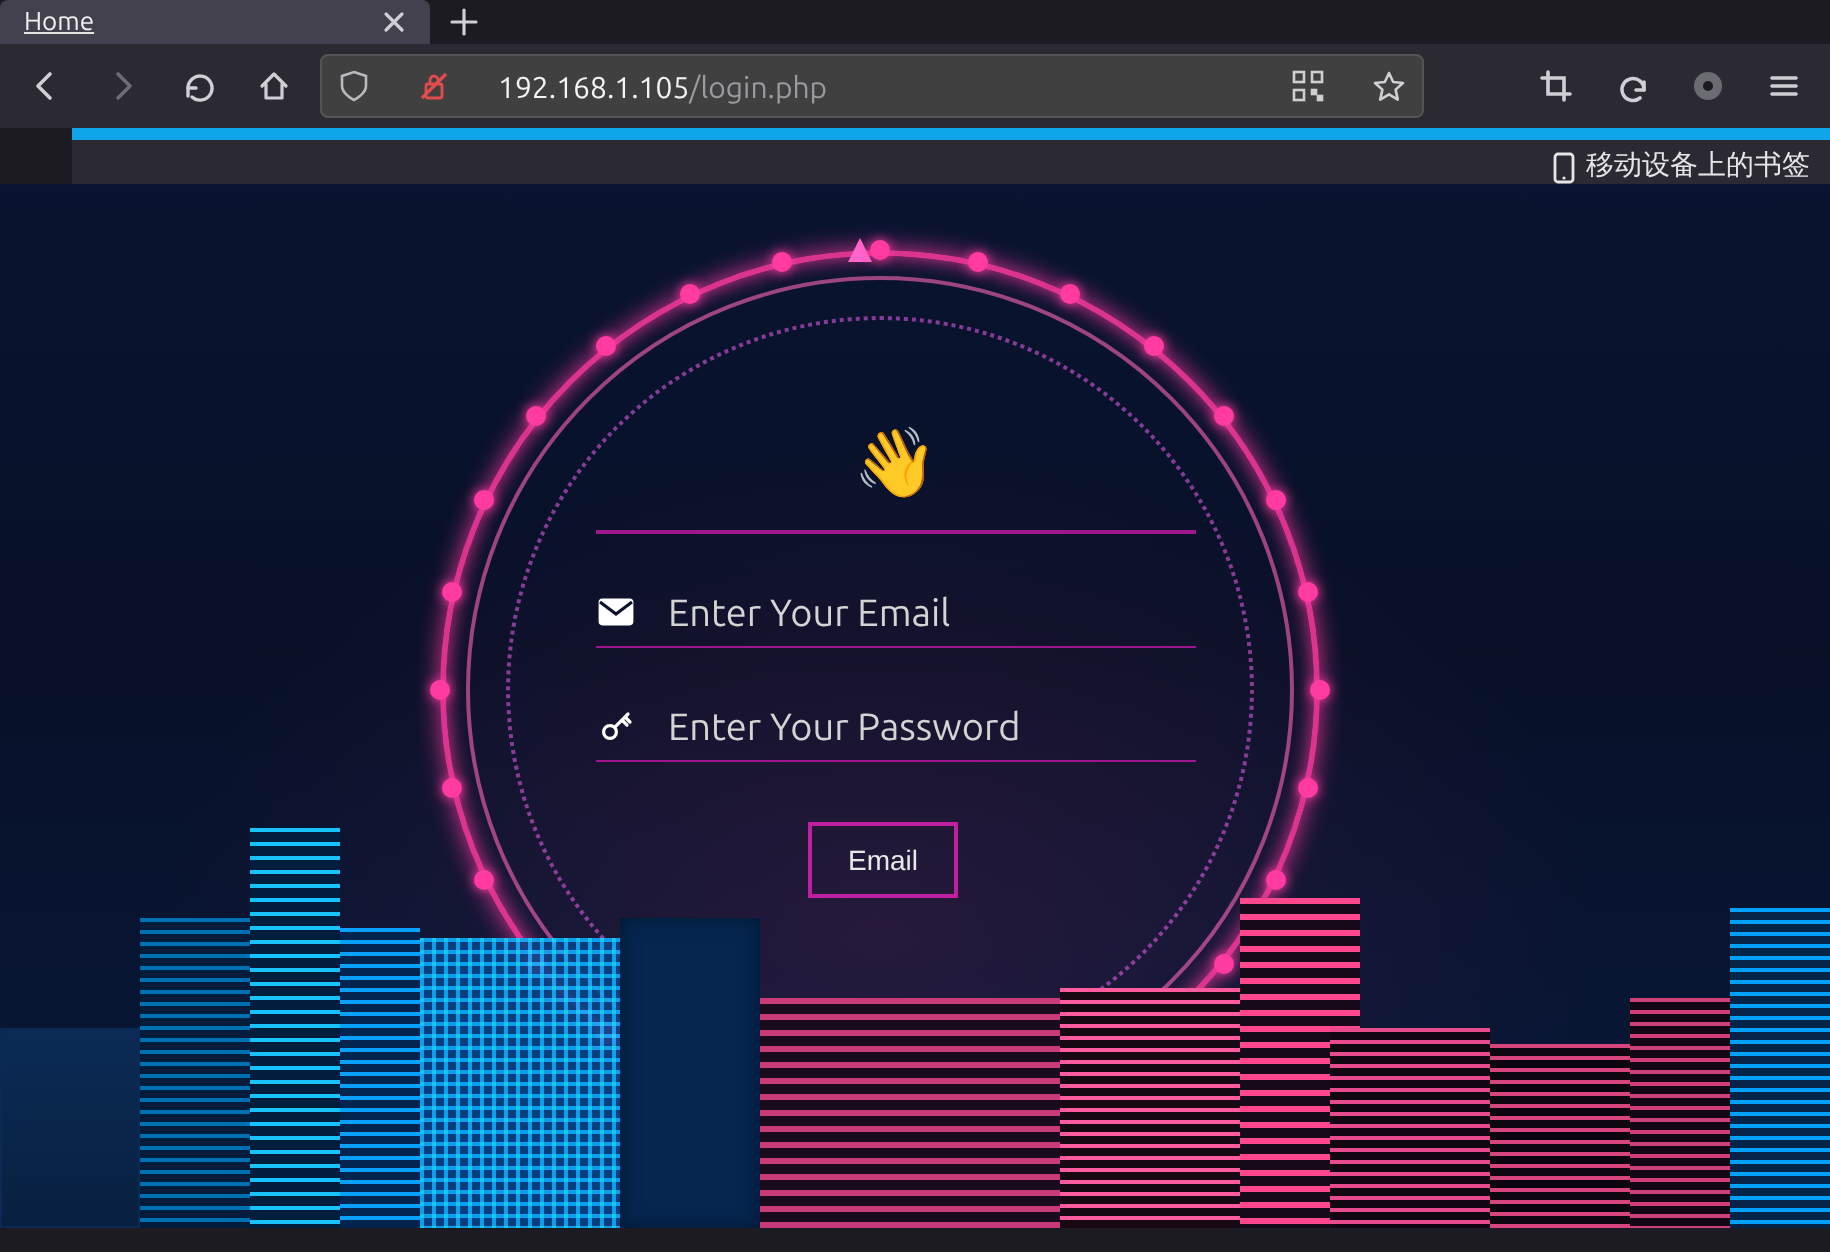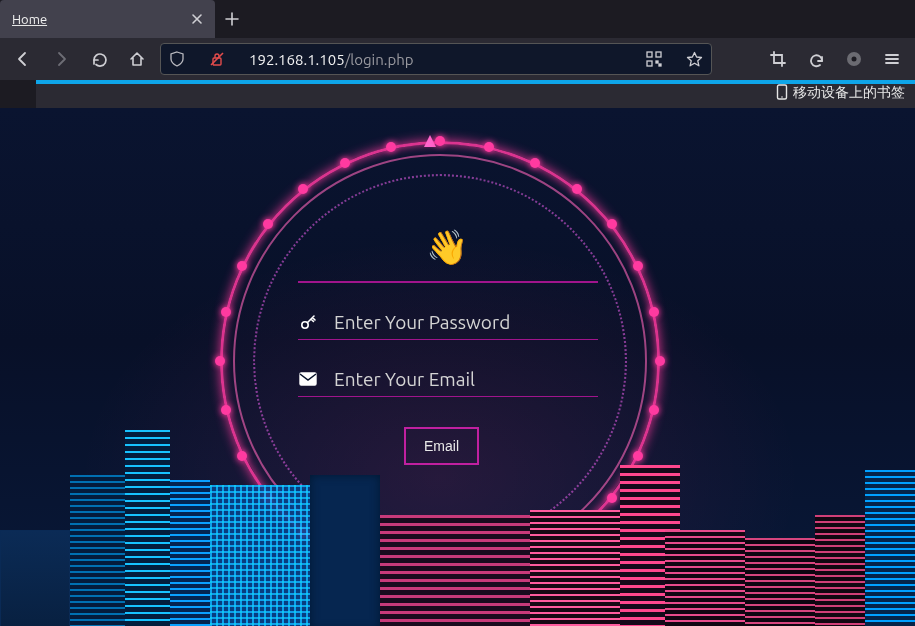--- a/index.html
+++ b/index.html
@@ -1,38 +1,38 @@
 <!DOCTYPE html>
 <html><head>
 <meta charset="utf-8">
 <style>
   * { box-sizing: border-box; margin: 0; padding: 0; }
   html, body { width: 915px; height: 626px; overflow: hidden; font-family: "Segoe UI", "Ubuntu", sans-serif; }
   body { background: #1c1b22; color: #e6e6e6; }
 
   
   .browser-chrome { background:#1c1b22; }
-  .tab-strip { height:38px; display:flex; align-items:stretch; background:#1c1b22;text-decoration:underline; }
+  .tab-strip { height:22px; display:flex; align-items:stretch; background:#1c1b22;text-decoration:underline; }
   .tab { display:flex; align-items:center; gap:8px; background:#42414d; padding:0 10px 0 12px; width:215px; border-top-left-radius:4px; border-top-right-radius:4px; font-size:13px; color:#f0f0f0; }
   .tab .title { flex:1; }
   .tab .close { width:16px; height:16px; display:flex; align-items:center; justify-content:center; color:#cfcfd4; font-size:14px; cursor:pointer; }
   .newtab { width:34px; display:flex; align-items:center; justify-content:center; color:#cfcfd4; font-size:18px; cursor:pointer; }
 
   .toolbar { height:42px; display:flex; align-items:center; gap:8px; padding:0 8px; background:#2b2a33; }
   .nav-icon { width:30px; height:30px; display:flex; align-items:center; justify-content:center; color:#cfcfd4; cursor:pointer; border-radius:4px; }
   .nav-icon.disabled { color:#6d6d75; cursor:default; }
-  .url-bar { flex:0 0 552px; height:32px; background:#0f172a; border:1px solid #555; border-radius:4px; display:flex; align-items:center; gap:24px; padding:0 8px; }
+  .url-bar { flex:0 0 552px; height:32px; background:#404040; border:1px solid #555; border-radius:4px; display:flex; align-items:center; gap:24px; padding:0 8px; }
   .url-bar .shield, .url-bar .lock { color:#b9b9bf; display:flex; align-items:center; }
   .url-text { flex:1; font-size:15px; color:#f4f4f4; white-space:nowrap; overflow:hidden; }
   .url-text .dim { color:#9a9aa0; }
   .url-right-icon { color:#cfcfd4; display:flex; align-items:center; cursor:pointer; }
   .toolbar-spacer { flex:1; }
   .ext-icon { width:30px; height:30px; display:flex; align-items:center; justify-content:center; color:#cfcfd4; cursor:pointer; border-radius:4px; }
 
-  .bookmarks-bar { height:28px; display:flex; align-items:flex-start; justify-content:flex-end; padding:0 10px; background:#2b2a33; border-top:4px solid #0ea5e9; font-size:14px; color:#e6e6e6; gap:4px;margin-left:36px; }
+  .bookmarks-bar { height:28px; display:flex; align-items:flex-end; justify-content:flex-end; padding:0 10px; background:#2b2a33; border-top:6px solid #0ea5e9; font-size:14px; color:#e6e6e6; gap:4px;margin-left:36px; }
   .bm-icon { display:flex; align-items:center; }
 
   
   .page { position:relative; width:915px; height:522px; overflow:hidden; background:#07122a; }
   .bg { position:absolute; inset:0; }
   .sky { position:absolute; inset:0; background:
     radial-gradient(ellipse 600px 400px at 440px 370px, rgba(255,60,140,0.12) 0%, rgba(0,0,0,0) 60%),
     linear-gradient(to bottom, #0a1430 0%, #081028 45%, #08193a 100%);
   }
   
@@ -235,33 +235,33 @@
     </div>
   </div>
 
   <div class="login-box">
     <div class="heading">
       <span class="wave">👋</span>
     </div>
 
     <div class="field">
       <span class="ficon">
+        <svg width="18" height="14" viewBox="0 0 18 14">
+            <rect x="1" y="1" width="16" height="12" rx="1.2" stroke="#fff" stroke-width="1.4" fill="#fff"></rect>
+            <path d="M1 2 L9 8 L17 2" stroke="#07122a" stroke-width="1.5" fill="none"></path>
+          </svg>
+      </span>
+      <input type="text" placeholder="Enter Your Email" style="">
+    </div>
+
+    <div class="field">
+      <span class="ficon">
         <svg width="18" height="18" viewBox="0 0 18 18">
             <circle cx="6" cy="12" r="3.2" stroke="#fff" stroke-width="1.6" fill="none"></circle>
             <path d="M8.3 9.7 L15 3 M12 6 L14.5 8.5 M13.5 4.5 L16 7" stroke="#fff" stroke-width="1.6" fill="none" stroke-linecap="round"></path>
           </svg>
       </span>
       <input type="password" placeholder="Enter Your Password" style="">
     </div>
 
-    <div class="field">
-      <span class="ficon">
-        <svg width="18" height="14" viewBox="0 0 18 14">
-            <rect x="1" y="1" width="16" height="12" rx="1.2" stroke="#fff" stroke-width="1.4" fill="#fff"></rect>
-            <path d="M1 2 L9 8 L17 2" stroke="#07122a" stroke-width="1.5" fill="none"></path>
-          </svg>
-      </span>
-      <input type="text" placeholder="Enter Your Email" style="">
-    </div>
-
     <button class="login-btn">Email</button>
   </div>
 </div>
 
 </body></html>

